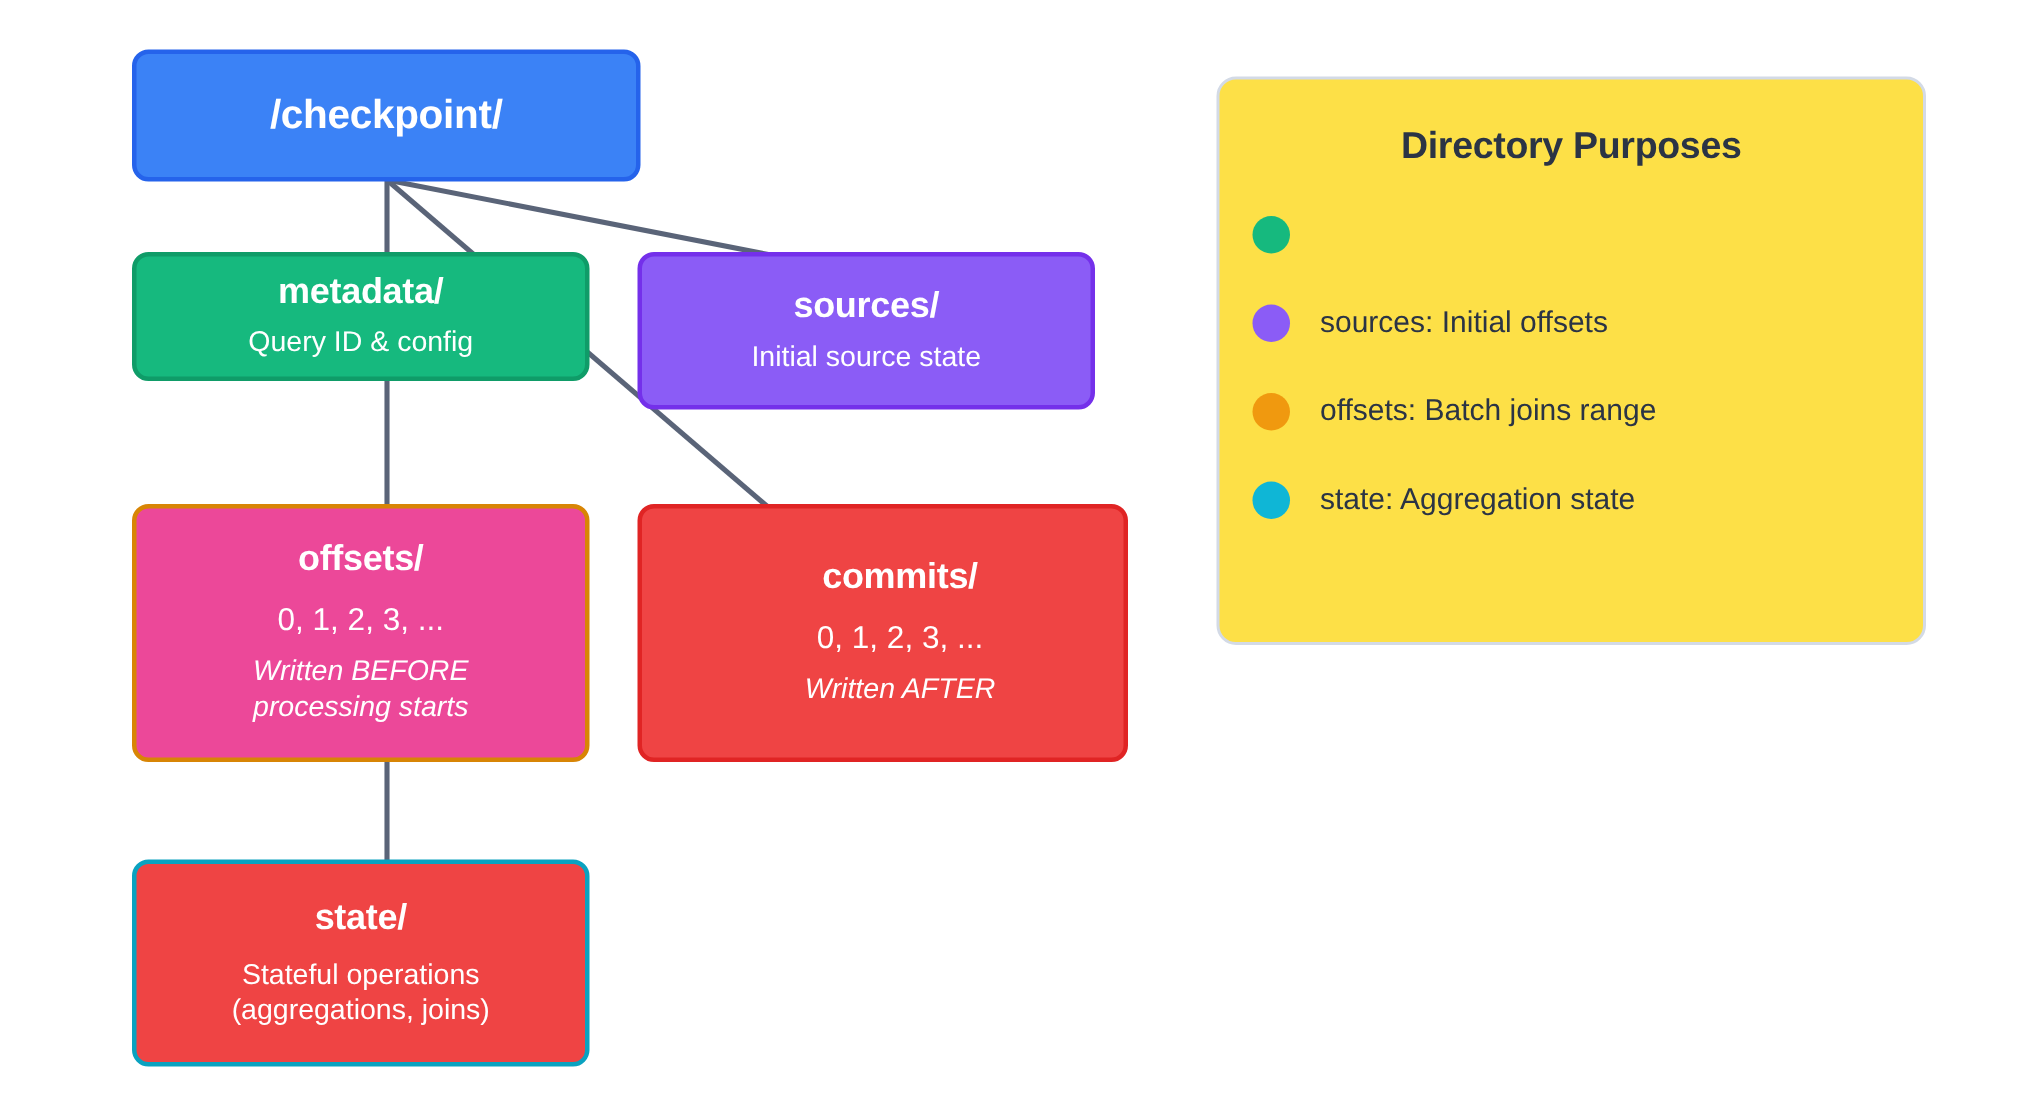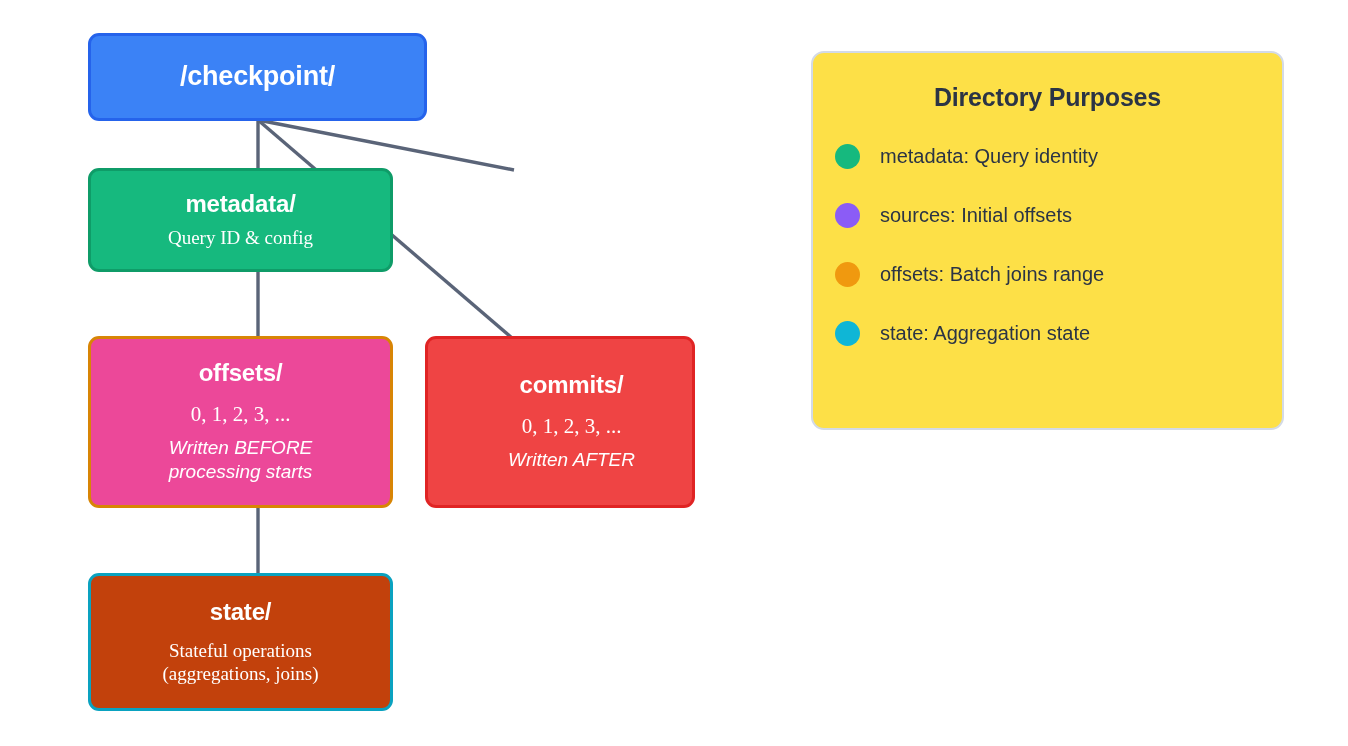--- a/index.html
+++ b/index.html
@@ -51,21 +51,20 @@
     padding: 6px 10px;
   }
   .node .n-title {
     font-weight: bold;
     line-height: 1.15;
     letter-spacing: -0.2px;
   }
   .node .n-sub {
     font-weight: normal;
     line-height: 1.25;
-    font-family: Liberation Serif, serif;
   }
   .node .n-note {
     font-style: italic;
     font-weight: normal;
     line-height: 1.28;
   }
 
   
   #node-checkpoint {
     left: 88px;
@@ -75,21 +74,21 @@
     background: #3b82f6;
     border-color: #2563eb;
   }
   #node-checkpoint .n-title { font-size: 27px; }
 
   
   #node-metadata {
     left: 88px;
     top: 168px;
     width: 305px;
-    height: 104px;
+    height: 86px;
     background: #16b97e;
     border-color: #0f9c68;
   }
   #node-metadata .n-title { font-size: 24px; margin-bottom: 9px; }
   #node-metadata .n-sub   { font-size: 19px; }
 
   #node-sources {
     left: 425px;
     top: 168px;
     width: 305px;
@@ -109,37 +108,37 @@
     background: #ec4899;
     border-color: #d88505;
   }
   #node-offsets .n-title { font-size: 24px; margin-bottom: 14px; }
   #node-offsets .n-sub   { font-size: 21px; margin-bottom: 9px; }
   #node-offsets .n-note  { font-size: 19px; }
 
   #node-commits {
     left: 425px;
     top: 336px;
-    width: 270px;
+    width: 327px;
     height: 172px;
     background: #ef4444;
     border-color: #e02424;
     padding-left: 33px;
   }
   #node-commits .n-title { font-size: 24px; margin-bottom: 14px; }
   #node-commits .n-sub   { font-size: 21px; margin-bottom: 9px; }
   #node-commits .n-note  { font-size: 19px; }
 
   
   #node-state {
     left: 88px;
     top: 573px;
     width: 305px;
     height: 138px;
-    background: #c2410c;
+    background: #ef4444;
     border-color: #0aa2c0;
   }
   #node-state .n-title { font-size: 24px; margin-bottom: 13px; }
   #node-state .n-sub   { font-size: 19px; }
 
   
   #legend {
     position: absolute;
     left: 811px;
     top: 51px;
@@ -201,20 +200,24 @@
 
   <div class="node" id="node-checkpoint">
     <div class="n-title">/checkpoint/</div>
   </div>
 
   <div class="node" id="node-metadata">
     <div class="n-title">metadata/</div>
     <div class="n-sub">Query ID &amp; config</div>
   </div>
 
+  <div class="node" id="node-sources">
+    <div class="n-title">sources/</div>
+    <div class="n-sub">Initial source state</div>
+  </div>
 
   <div class="node" id="node-offsets">
     <div class="n-title">offsets/</div>
     <div class="n-sub">0, 1, 2, 3, ...</div>
     <div class="n-note">Written BEFORE</div>
     <div class="n-note">processing starts</div>
   </div>
 
   <div class="node" id="node-commits">
     <div class="n-title">commits/</div>
@@ -227,21 +230,20 @@
     <div class="n-sub">Stateful operations</div>
     <div class="n-sub">(aggregations, joins)</div>
   </div>
 
   <div id="legend">
     <div id="legend-title">Directory Purposes</div>
     <div id="legend-items">
 
       <div class="legend-item">
         <span class="legend-dot" style="background: rgb(22, 185, 126);"></span>
-        <span class="legend-label">metadata: Query identity</span>
       </div>
 
       <div class="legend-item">
         <span class="legend-dot" style="background: rgb(139, 92, 246);"></span>
         <span class="legend-label">sources: Initial offsets</span>
       </div>
 
       <div class="legend-item">
         <span class="legend-dot" style="background: rgb(240, 153, 15);"></span>
         <span class="legend-label">offsets: Batch joins range</span>

